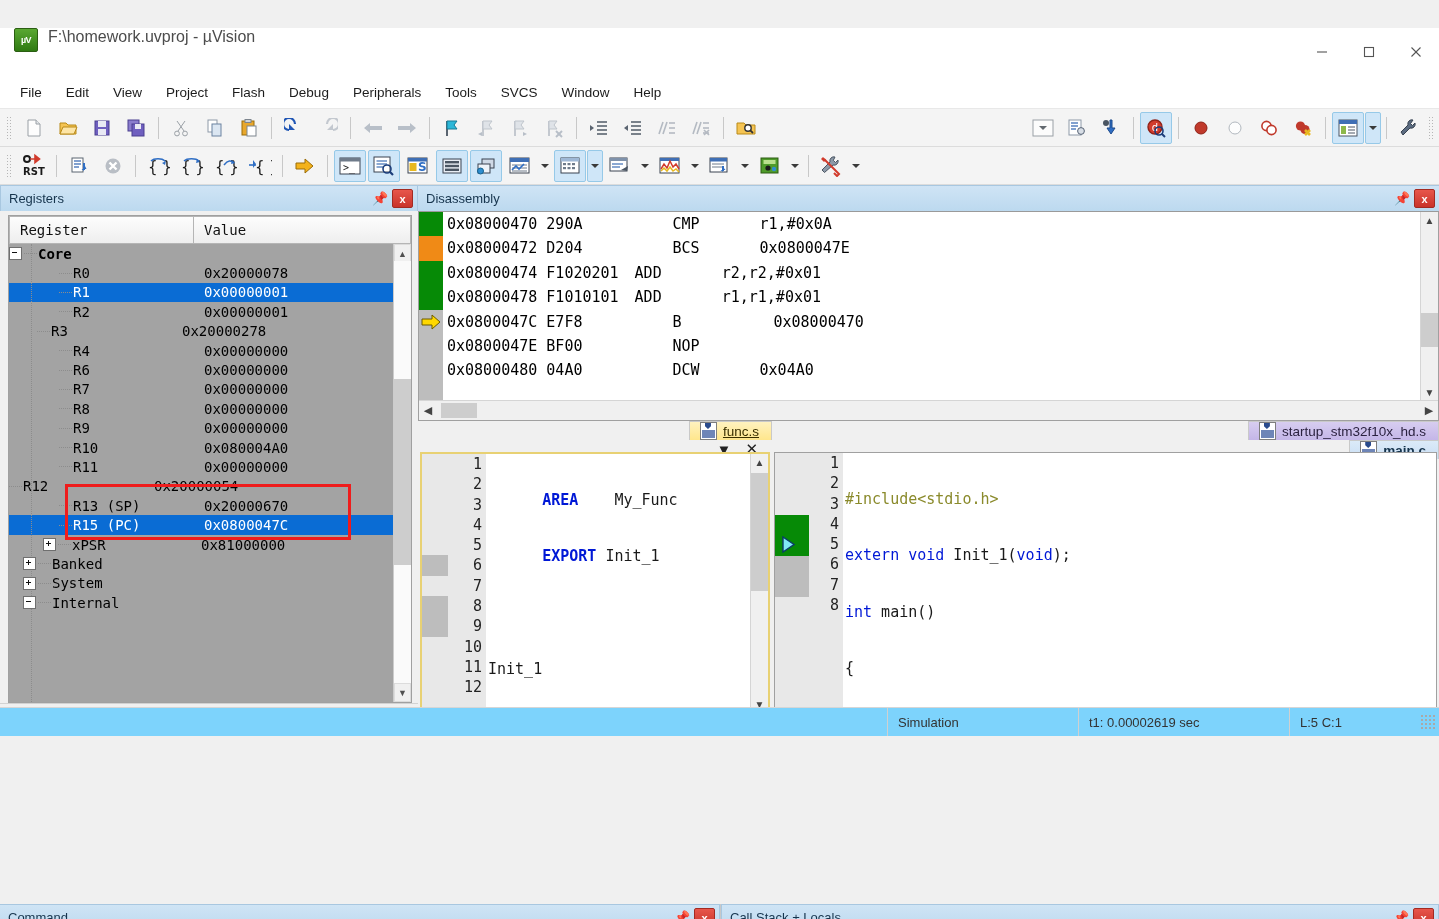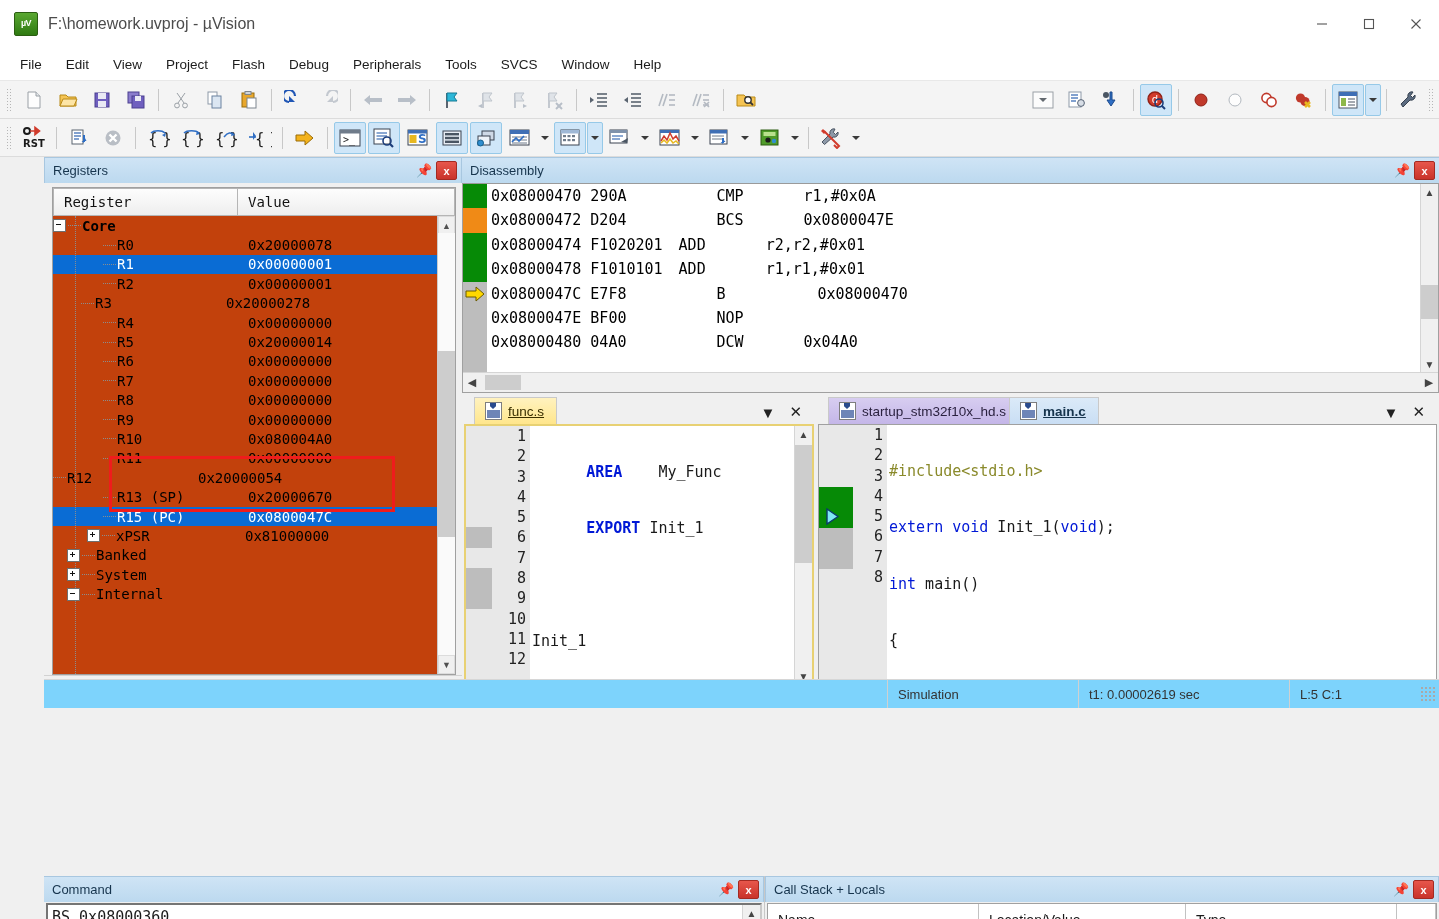--- a/index.html
+++ b/index.html
@@ -8,21 +8,21 @@
     width:1439px;height:919px;overflow:hidden;
     background:#f0f0f0;
     font-family:"Liberation Sans",sans-serif;
     font-size:13px;color:#1a1a1a;
     -webkit-font-smoothing:none;
   }
 
   
   #titlebar{
     height:47px;background:#ffffff;border-bottom:1px solid #ffffff;
-    display:flex;align-items:center;position:relative;
+    display:flex;position:relative;margin-top:28px;
   }
   #app-icon{
     width:22px;height:22px;margin-left:14px;margin-right:10px;
     background:linear-gradient(#5aa832,#2f7a12);
     border:1px solid #2b5e12;border-radius:2px;
     display:flex;align-items:center;justify-content:center;
     color:#fff;font-size:9px;font-weight:bold;line-height:1;
     letter-spacing:-0.5px;
   }
   #title-text{font-size:16px;color:#4c4c4c;font-weight:400;}
@@ -56,21 +56,21 @@
   .tb-sep{width:1px;height:22px;background:#c8c8c8;margin:0 5px;}
   .tb-caret{
     width:14px;height:30px;display:flex;align-items:center;justify-content:center;
     border:1px solid transparent;border-radius:2px;
   }
   .tb-caret.on{background:#cfe6f8;border-color:#96c9e8;}
   .tb-caret:after{content:"";border-left:4px solid transparent;border-right:4px solid transparent;
     border-top:4px solid #3a3a3a;}
 
   
-  #work{position:relative;height:551px;margin-left:44px;}
+  #work{position:relative;height:551px;}
 
   
   .panel-title{
     height:25px;
     background:linear-gradient(#cfe4f5,#bcd9ef);
     border:1px solid #a8c7e0;border-bottom:none;
     display:flex;align-items:center;padding:0 4px 0 8px;
     font-size:13px;color:#16344d;
   }
   .panel-title .ttl{flex:1;}
@@ -81,21 +81,21 @@
   .closebox{
     width:19px;height:17px;margin-left:3px;
     background:linear-gradient(#e7564b,#c9332a);
     border:1px solid #a32a22;color:#fff;font-size:11px;font-weight:bold;
     display:flex;align-items:center;justify-content:center;border-radius:2px;
   }
 
   
   #registers{position:absolute;left:0;top:0;width:418px;height:551px;
     background:#f0f0f0;display:flex;flex-direction:column;}
-  #reg-body{flex:1;margin:4px 6px 0 8px;border:1px solid #a0a0a0;background:#c2410c;
+  #reg-body{flex:1;margin:4px 6px 0 8px;border:1px solid #a0a0a0;background:#a3a3a3;
     display:flex;flex-direction:column;position:relative;overflow:hidden;}
   #reg-hdr{display:flex;height:28px;background:#f3f3f3;flex:none;}
   #reg-hdr div{
     border:1px solid #b5b5b5;border-left:none;background:linear-gradient(#fdfdfd,#eeeeee);
     display:flex;align-items:center;padding-left:10px;font-size:14px;
     font-family:"DejaVu Sans Mono","Liberation Mono",monospace;color:#111;
   }
   #reg-hdr .c1{width:173px;border-left:1px solid #b5b5b5;}
   #reg-hdr .c2{flex:1;}
   #reg-rows{flex:1;position:relative;overflow:hidden;}
@@ -140,21 +140,21 @@
   #dis-gutter{width:24px;background:#bdbdbd;flex:none;}
   .gcell{height:24.4px;}
   .dis-lines{flex:1;padding-left:4px;}
   .dline{height:24.4px;line-height:24.4px;white-space:pre;
     font-family:"DejaVu Sans Mono","Liberation Mono",monospace;font-size:15px;color:#000;}
 
   
   .editor{position:absolute;display:flex;flex-direction:column;background:#f0f0f0;}
   #ed-left{left:418px;top:236px;width:354px;height:315px;}
   #ed-right{left:772px;top:236px;right:0;height:315px;}
-  .tabstrip{height:31px;display:flex;align-items:flex-end;position:relative;padding-left:12px;}
+  .tabstrip{height:31px;display:flex;align-items:flex-end;position:relative;padding-left:12px;flex-direction:column;}
   .etab{
     height:26px;display:flex;align-items:center;gap:6px;padding:0 12px 0 10px;
     font-size:13.5px;position:relative;
     border-top:1px solid #c9c9c9;border-left:1px solid #c9c9c9;border-right:1px solid #c9c9c9;
     border-radius:0;
   }
   .etab.yellow{background:linear-gradient(#fff2bf,#ffe68c);color:#3a2f00;}
   .etab.purple{background:linear-gradient(#d7cdf0,#c4b6e8);color:#2b2240;}
   .etab.blue{background:linear-gradient(#dbeaf8,#c9def4);color:#16344d;}
   .etab .lbl{text-decoration:underline;}
@@ -764,25 +764,20 @@
           <span class="rname" style="width:131px">R3</span>
           <span class="rval">0x20000278</span>
         </div>
         <div class="rrow" style="padding-left:50px">
           <span class="tw dots"></span>
           <span class="rname" style="width:131px">R4</span>
           <span class="rval">0x00000000</span>
         </div>
         <div class="rrow" style="padding-left:50px">
           <span class="tw dots"></span>
-          <span class="rname" style="width:131px">R5</span>
-          <span class="rval">0x20000014</span>
-        </div>
-        <div class="rrow" style="padding-left:50px">
-          <span class="tw dots"></span>
           <span class="rname" style="width:131px">R6</span>
           <span class="rval">0x00000000</span>
         </div>
         <div class="rrow" style="padding-left:50px">
           <span class="tw dots"></span>
           <span class="rname" style="width:131px">R7</span>
           <span class="rval">0x00000000</span>
         </div>
         <div class="rrow" style="padding-left:50px">
           <span class="tw dots"></span>

